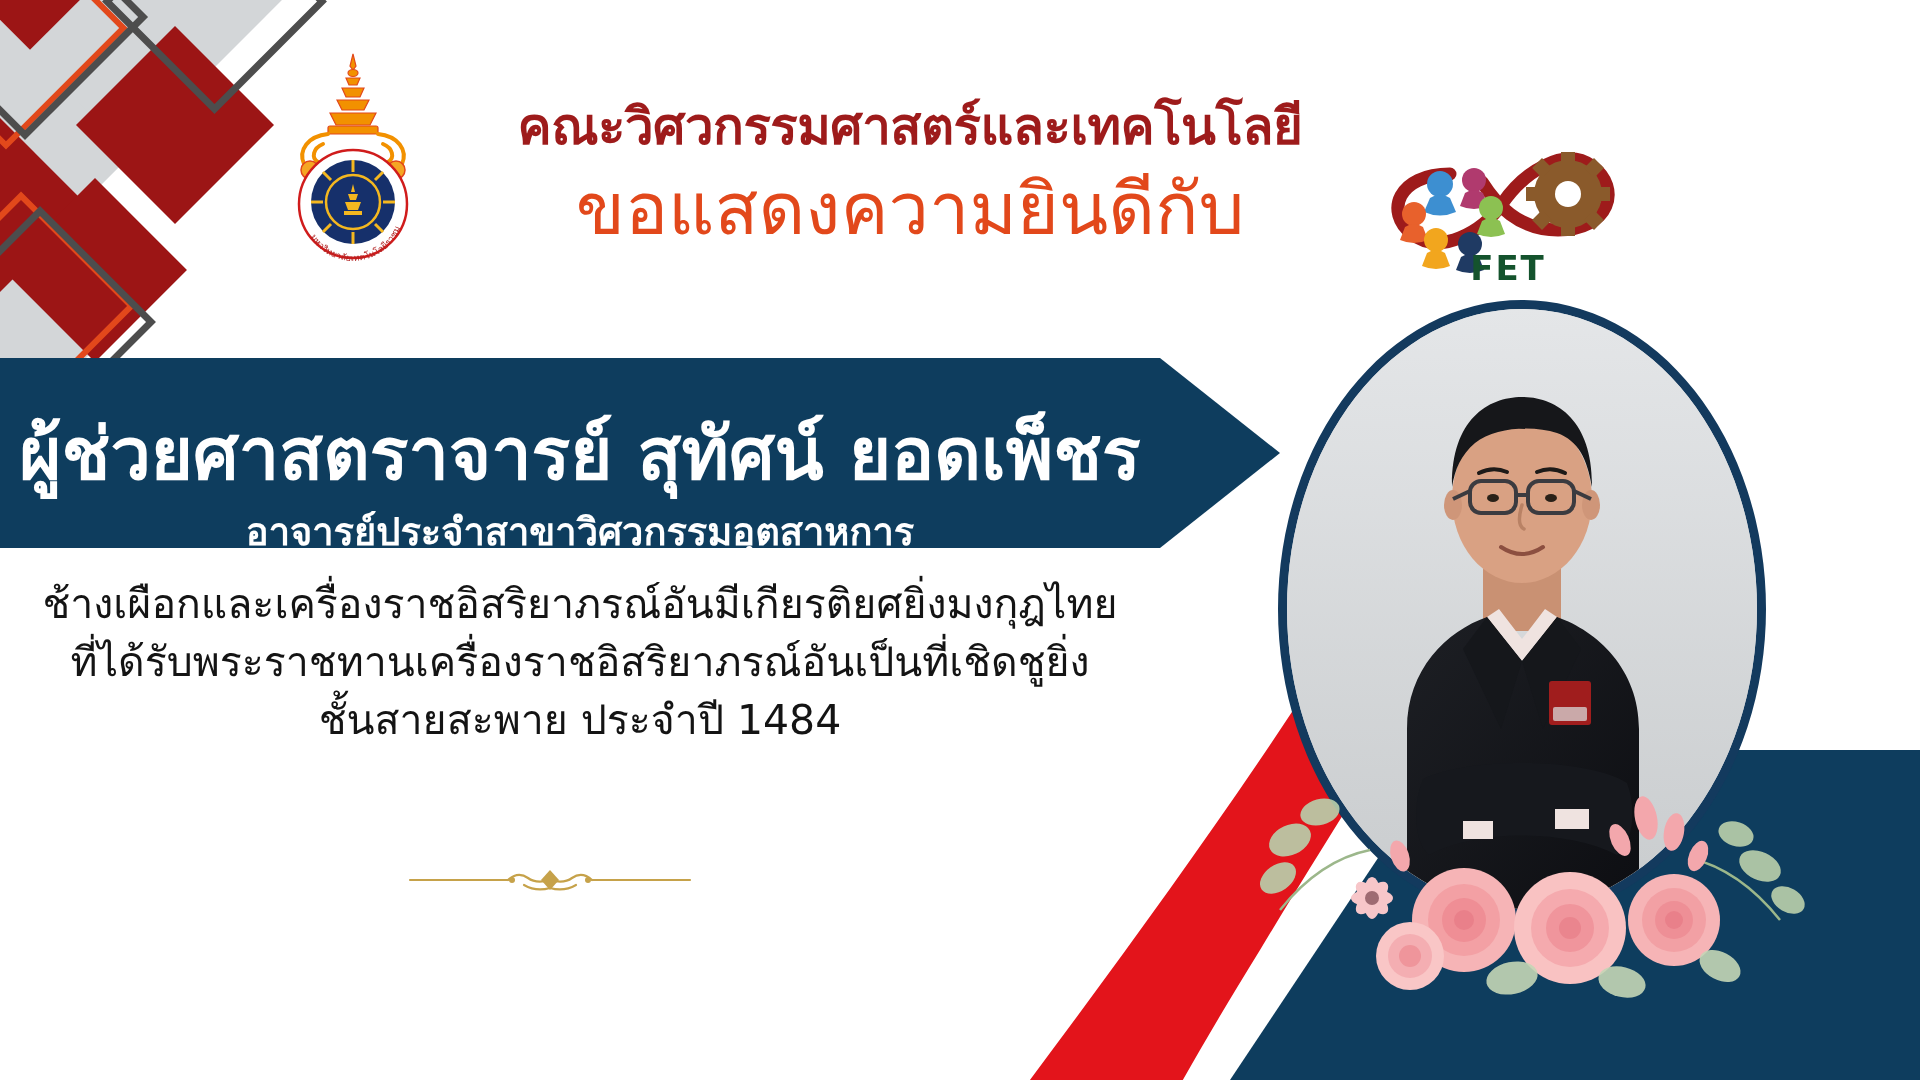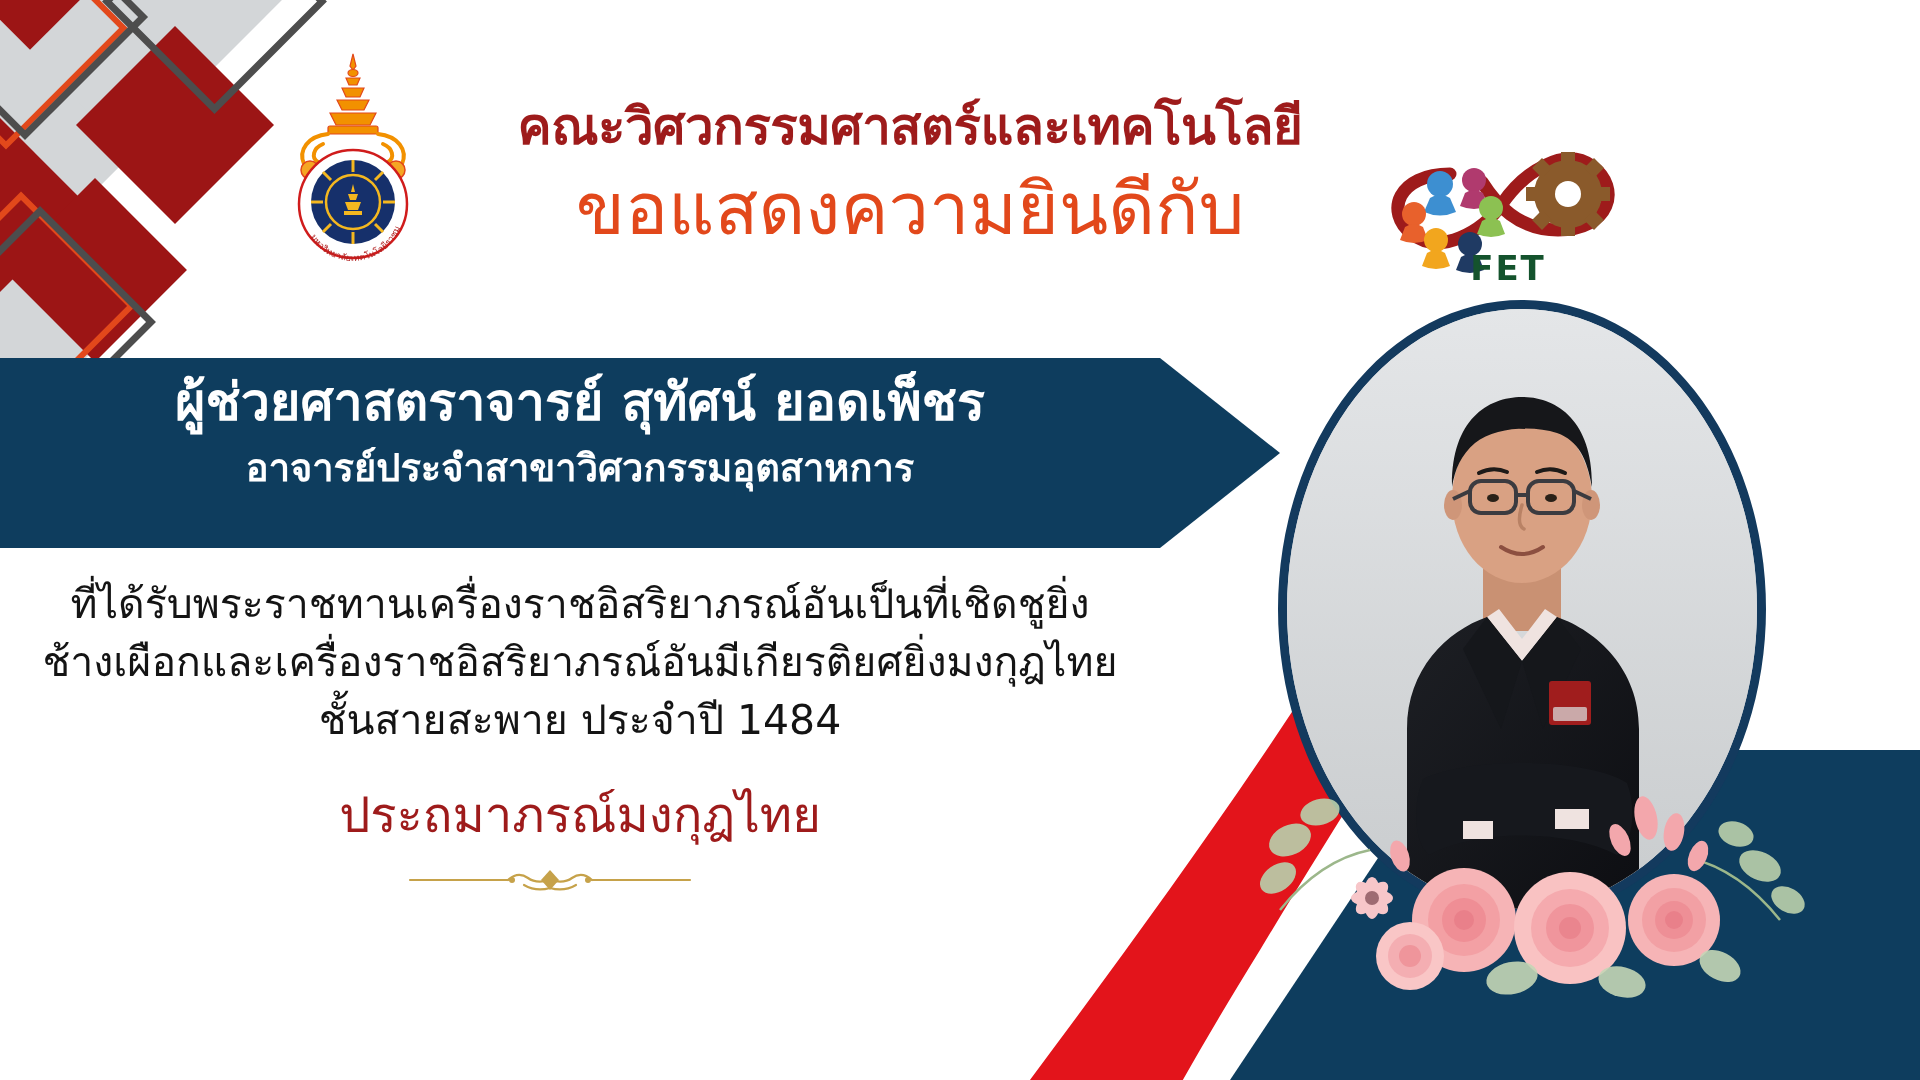--- a/index.html
+++ b/index.html
@@ -123,24 +123,25 @@
   .ribbon-text {
     position: absolute;
     left: 0;
     top: 372px;
     width: 1160px;
     text-align: center;
     color: #ffffff;
     z-index: 4;
   }
   .ribbon-name {
-    font-size: 52px;
+    font-size: 72px;
     font-weight: 700;
     line-height: 1.18;
     white-space: nowrap;
+    margin-top: 40px;
   }
   .ribbon-role {
     font-size: 38px;
     font-weight: 700;
     line-height: 1.2;
     margin-top: 13px;
     white-space: nowrap;
   }
 
   
@@ -325,24 +326,23 @@
     <svg viewBox="0 0 1280 190" width="1280" height="190" preserveAspectRatio="none" aria-hidden="true">
       <path d="M0 0 H1160 L1280 95 L1160 190 H0 Z" fill="#0e3d5e"></path>
     </svg>
   </div>
   <div class="ribbon-text">
     <div class="ribbon-name">ผู้ช่วยศาสตราจารย์ สุทัศน์ ยอดเพ็ชร</div>
     <div class="ribbon-role">อาจารย์ประจำสาขาวิศวกรรมอุตสาหการ</div>
   </div>
 
   <div class="body-block">
+    <div class="body-line">ช้างเผือกและเครื่องราชอิสริยาภรณ์อันมีเกียรติยศยิ่งมงกุฎไทย</div>
     <div class="body-line">ที่ได้รับพระราชทานเครื่องราชอิสริยาภรณ์อันเป็นที่เชิดชูยิ่ง</div>
-    <div class="body-line">ช้างเผือกและเครื่องราชอิสริยาภรณ์อันมีเกียรติยศยิ่งมงกุฎไทย</div>
     <div class="body-line">ชั้นสายสะพาย ประจำปี 1484</div>
-    <div class="award-name">ประถมาภรณ์มงกุฎไทย</div>
   </div>
 
   <div class="gold-divider">
     <svg viewBox="0 0 300 36" width="300" height="36" aria-hidden="true">
       <g fill="none" stroke="#c6a24a" stroke-width="2.2" stroke-linecap="round">
         <path d="M10 18 H108"></path>
         <path d="M192 18 H290"></path>
         <path d="M108 18 q10 -9 20 -2 q8 6 22 2"></path>
         <path d="M192 18 q-10 -9 -20 -2 q-8 6 -22 2"></path>
         <path d="M124 23 q12 7 26 3"></path>

